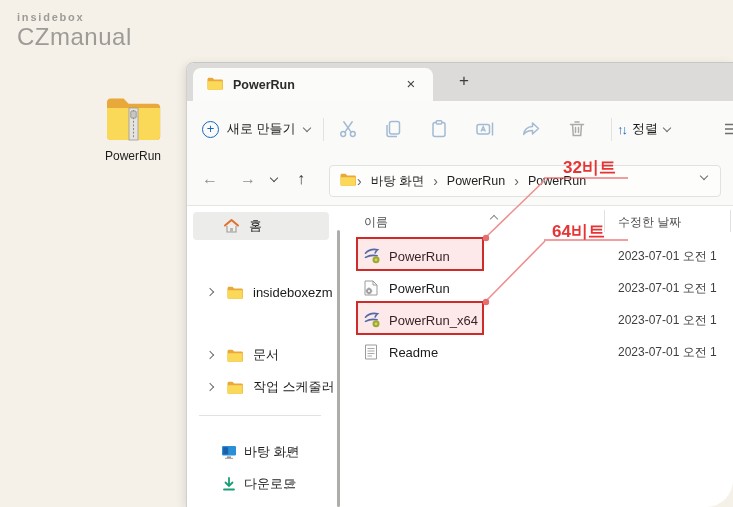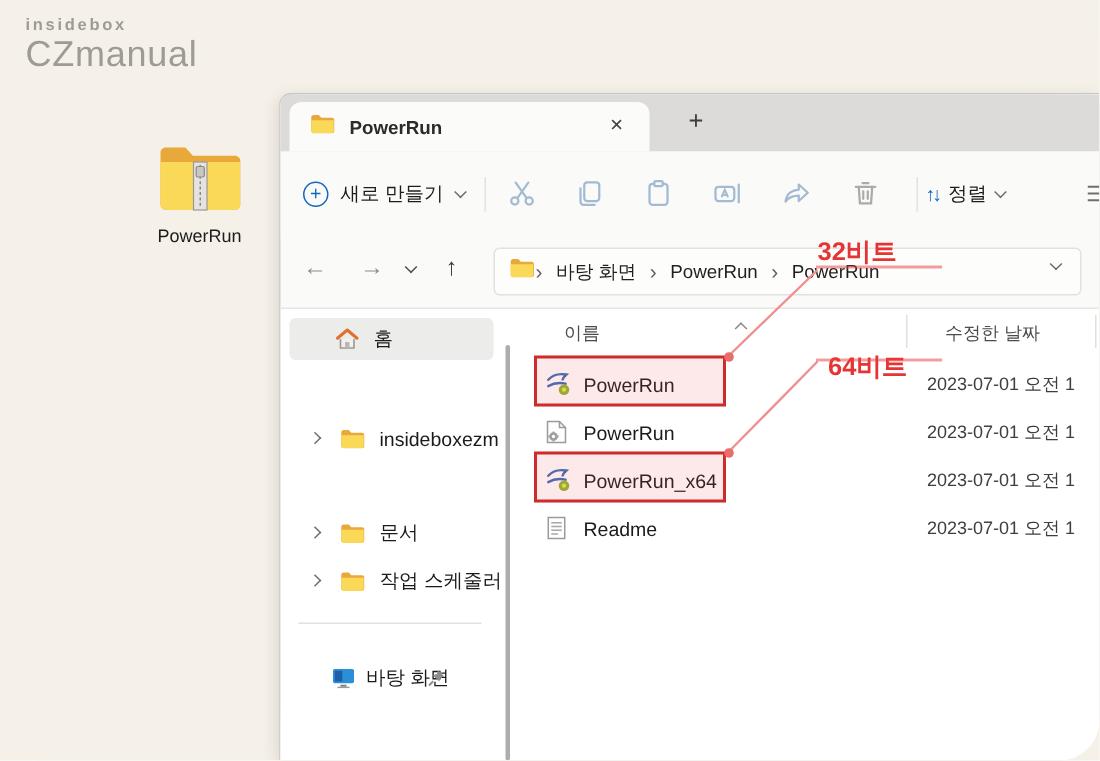--- a/index.html
+++ b/index.html
@@ -59,21 +59,21 @@
   .sb-item { position:absolute; left:0; width:148px; height:28px; display:flex; align-items:center; font-size:13px; color:#1b1b1b; }
   .sb-sel { background:#ececeb; border-radius:4px; left:6px !important; width:136px; }
   .sb-chev { position:absolute; }
   .sb-ico { position:absolute; display:inline-flex; }
   .sb-lbl { position:absolute; white-space:nowrap; overflow:hidden; }
   .sb-pin { position:absolute; left:98px; top:8px; }
   .sb-div { position:absolute; left:12px; width:122px; height:1px; background:#e4e2e0; }
   .scroll-thumb { position:absolute; left:150px; top:24px; bottom:0; width:3px; background:#adadab; border-radius:2px; }
 
   
-  .col-hdr { position:absolute; top:8px; font-size:12px; color:#4c4c4c;margin-left:12px; }
+  .col-hdr { position:absolute; top:8px; font-size:12px; color:#4c4c4c; }
   .hdr-caret { position:absolute; left:304px; top:7px; border-color:#8a8a8a; }
   .col-div { position:absolute; top:4px; width:1px; height:22px; background:#e2e0de; }
   .file-row { position:absolute; left:164px; right:0; height:32px; display:flex; align-items:center; overflow:hidden; }
   .f-ico { width:17px; height:17px; margin-left:13px; flex:none; display:inline-flex; }
   .f-name { font-size:13px; color:#1b1b1b; margin-left:8px; white-space:nowrap; }
   .f-date { position:absolute; left:267px; font-size:12px; color:#3e3e3e; white-space:nowrap; }
 
   
   .hl-box { position:absolute; left:356px; width:128px; height:34px; border:2px solid #ce2b2b;
             background:rgba(240,75,90,0.13); z-index:40; }
@@ -262,20 +262,34 @@
         </span>
         <span class="sb-lbl" style="left:57px">바탕 화면</span>
         <span class="sb-pin">
           <svg width="12" height="12" viewBox="0 0 12 12">
             <path d="M7.1.9l4 4-2.4.9-.9 2.6L3.6 4.2l2.6-.9z" fill="#8d8d8d"></path>
             <path d="M3.8 8.2L1 11" stroke="#8d8d8d" stroke-width="1.3"></path>
           </svg>
         </span>
       </div>
 
+      <div class="sb-item" style="top:264px">
+        <span class="sb-ico" style="left:35px">
+          <svg width="14" height="14" viewBox="0 0 14 14" fill="none" stroke="#1a9e77" stroke-width="1.8" stroke-linecap="round">
+            <path d="M7 1v7.5M3.5 5.5L7 9l3.5-3.5M2 12.5h10"></path>
+          </svg>
+        </span>
+        <span class="sb-lbl" style="left:57px">다운로드</span>
+        <span class="sb-pin">
+          <svg width="12" height="12" viewBox="0 0 12 12">
+            <path d="M7.1.9l4 4-2.4.9-.9 2.6L3.6 4.2l2.6-.9z" fill="#8d8d8d"></path>
+            <path d="M3.8 8.2L1 11" stroke="#8d8d8d" stroke-width="1.3"></path>
+          </svg>
+        </span>
+      </div>
 
       <div class="scroll-thumb"></div>
 
       <span class="col-hdr" style="left:177px">이름</span>
       <span class="chev chev-up hdr-caret"></span>
       <div class="col-div" style="left:417px"></div>
       <span class="col-hdr" style="left:431px">수정한 날짜</span>
       <div class="col-div" style="left:543px"></div>
 
       <div class="file-row" style="top:34px">
@@ -334,18 +348,18 @@
   <div class="hl-box" style="top:237px"></div>
   <div class="hl-box" style="top:301px"></div>
 
   <svg class="ann-svg">
     <line x1="545" y1="180" x2="486" y2="237" stroke="#ef8f8f" stroke-width="1.6"></line>
     <circle cx="486" cy="238" r="3.2" fill="#e86d6d"></circle>
     <line x1="545" y1="241" x2="486" y2="301" stroke="#ef8f8f" stroke-width="1.6"></line>
     <circle cx="486" cy="302" r="3.2" fill="#e86d6d"></circle>
   </svg>
 
-  <div class="ann-label" style="left:545px; top:156px">32비트</div>
+  <div class="ann-label" style="left:563px; top:156px">32비트</div>
   <div class="ann-underline" style="left:544px; top:177px"></div>
-  <div class="ann-label" style="left:552px; top:233px">64비트</div>
+  <div class="ann-label" style="left:552px; top:220px">64비트</div>
   <div class="ann-underline" style="left:544px; top:239px"></div>
 
 </div>
 
 </body></html>

